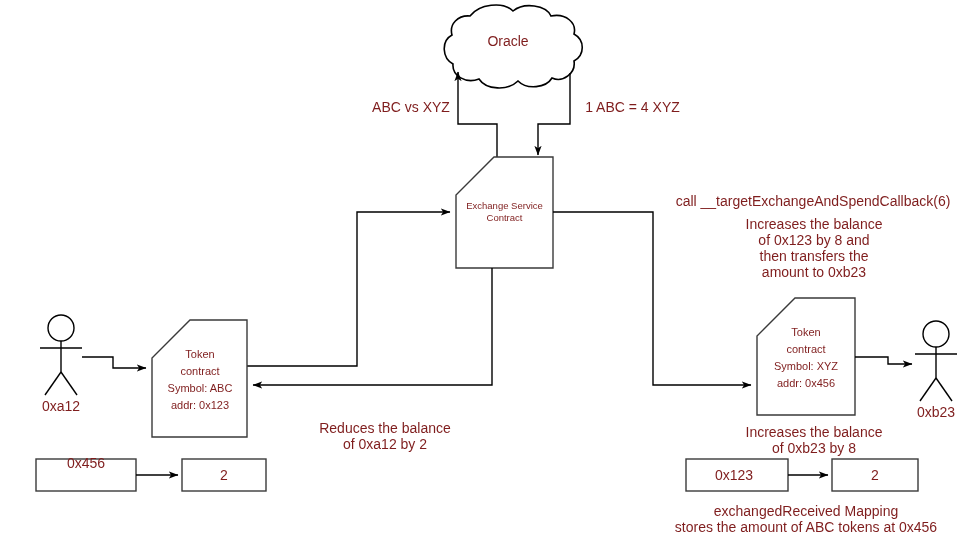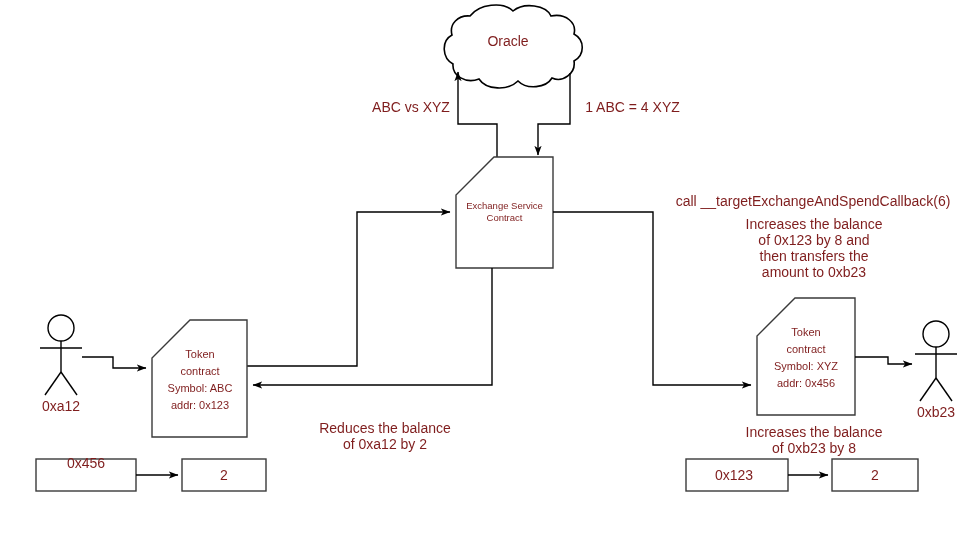--- a/index.html
+++ b/index.html
@@ -181,14 +181,16 @@
 
   <div class="lbl map-txt" style="left:36px; top:455px; width:100px;">0x456</div>
 
   <div class="lbl map-txt" style="left:182px; top:467px; width:84px;">2</div>
 
 
   <div class="lbl map-txt" style="left:686px; top:467px; width:96px;">0x123</div>
 
   <div class="lbl map-txt" style="left:832px; top:467px; width:86px;">2</div>
 
+  <div class="lbl map-txt" style="left:661px; top:503px; width:290px;">exchangedReceived Mapping
+stores the amount of ABC tokens at 0x456</div>
 
 </div>
 
 </body></html>

